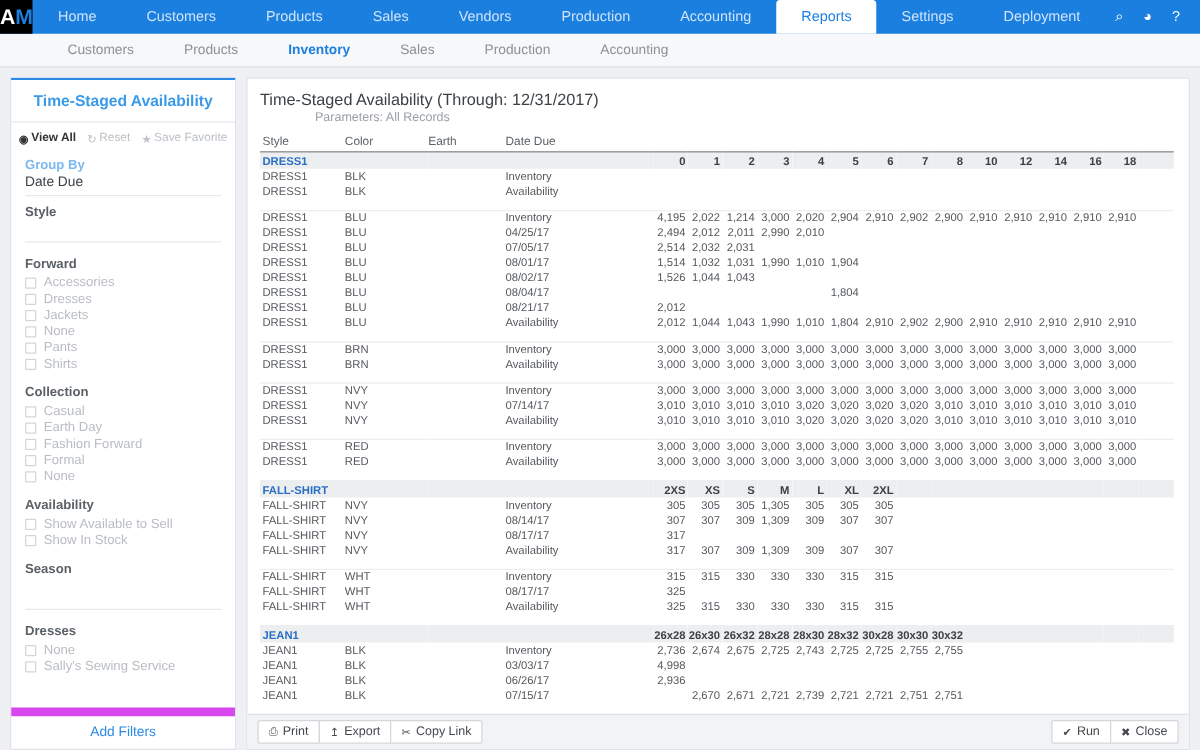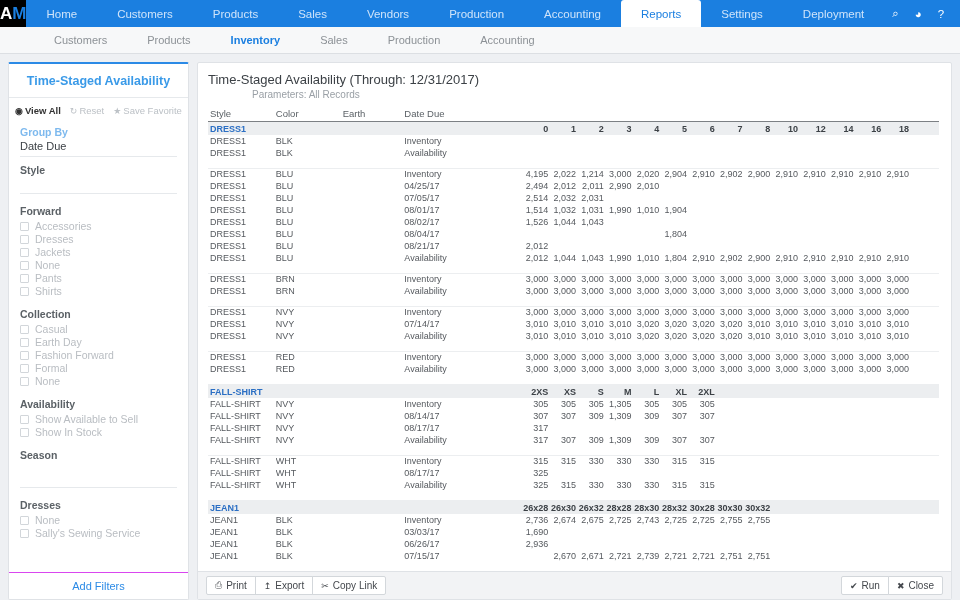--- a/index.html
+++ b/index.html
@@ -62,21 +62,21 @@
   .fld { padding-top:7px; }
   .fld-lbl { color:#7db9ee; font-size:10.5px; font-weight:bold; margin-bottom:2px;}
   .fld-lbl.dark { color:#5b6166; }
   .fld-val { font-size:11px; color:#3c4146; padding-bottom:4px; border-bottom:1px solid #e6e9ec; min-height:16px;
              display:flex; align-items:center; justify-content:space-between;}
   .grp-hd { font-size:10.5px; font-weight:bold; color:#5b6166; margin:11px 0 3px; }
   .cbrow { display:flex; align-items:center; gap:6px; margin:1px 0; cursor:pointer;text-align:right; }
   .cb { width:9px; height:9px; border:1px solid #d2d6da; border-radius:1px; background:#fff; flex:none;}
   .cblbl { font-size:10.5px; color:#b9bdc2; }
   .sep { border-top:1px solid #e6e9ec; margin:8px 0 0; }
-  #sb-foot { border-top:1px solid #d946ef; text-align:center; padding:7px 0; color:#2b8ae6; font-size:11px; cursor:pointer;}
+  #sb-foot { border-top:7px solid #d946ef; text-align:center; padding:7px 0; color:#2b8ae6; font-size:11px; cursor:pointer;}
 
   
   #panel { flex:1; display:flex; flex-direction:column; background:#fff; border:1px solid #dfe2e6; border-radius:2px; }
   #rpt-head { padding:9px 12px 6px 10px; }
   #rpt-title { font-size:13px; color:#3c4146; }
   #rpt-params { font-size:10px; color:#9aa0a6; margin-top:2px;padding-left:44px; }
   #rpt-body { flex:1; overflow:hidden; position:relative; padding:0 12px 0 10px; }
 
   table.rpt { border-collapse:collapse; width:100%; table-layout:fixed; }
   table.rpt td { font-size:9px; color:#55595e; padding:0; height:12px; white-space:nowrap; overflow:hidden;}
@@ -902,21 +902,21 @@
               <td class="c-num"></td>
               <td class="c-num"></td>
               <td class="c-num"></td>
               <td class="c-num"></td>
             </tr>
             <tr>
               <td class="c-style">JEAN1</td>
               <td class="c-color">BLK</td>
               <td class="c-other"></td>
               <td class="c-date">03/03/17</td>
-              <td class="c-num">1,690</td>
+              <td class="c-num">4,998</td>
               <td class="c-num"></td>
               <td class="c-num"></td>
               <td class="c-num"></td>
               <td class="c-num"></td>
               <td class="c-num"></td>
               <td class="c-num"></td>
               <td class="c-num"></td>
               <td class="c-num"></td>
               <td class="c-num"></td>
               <td class="c-num"></td>

